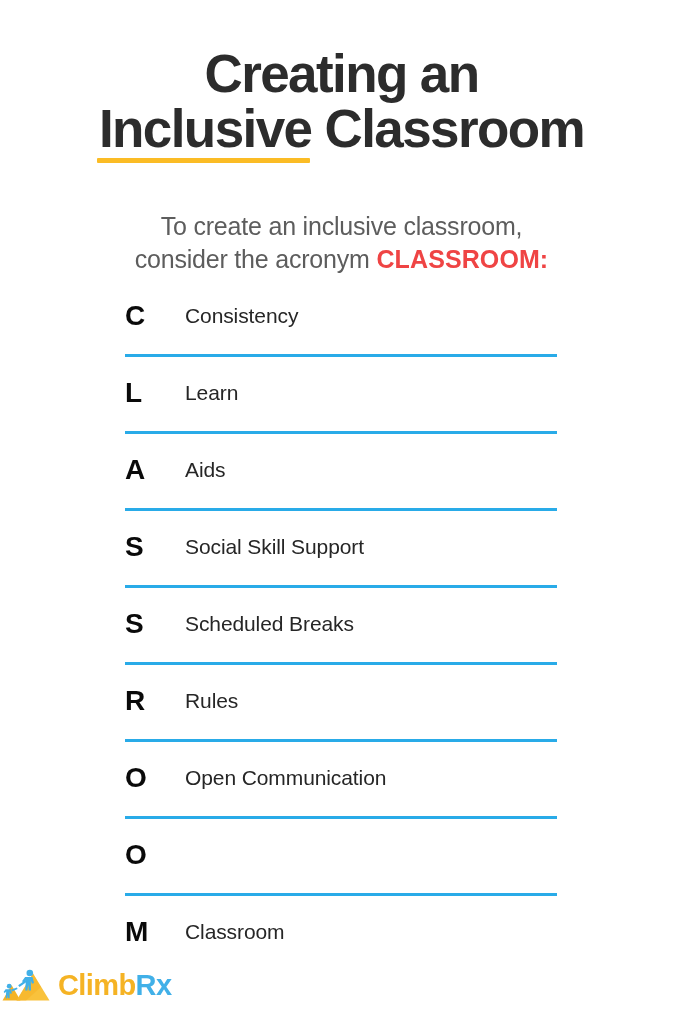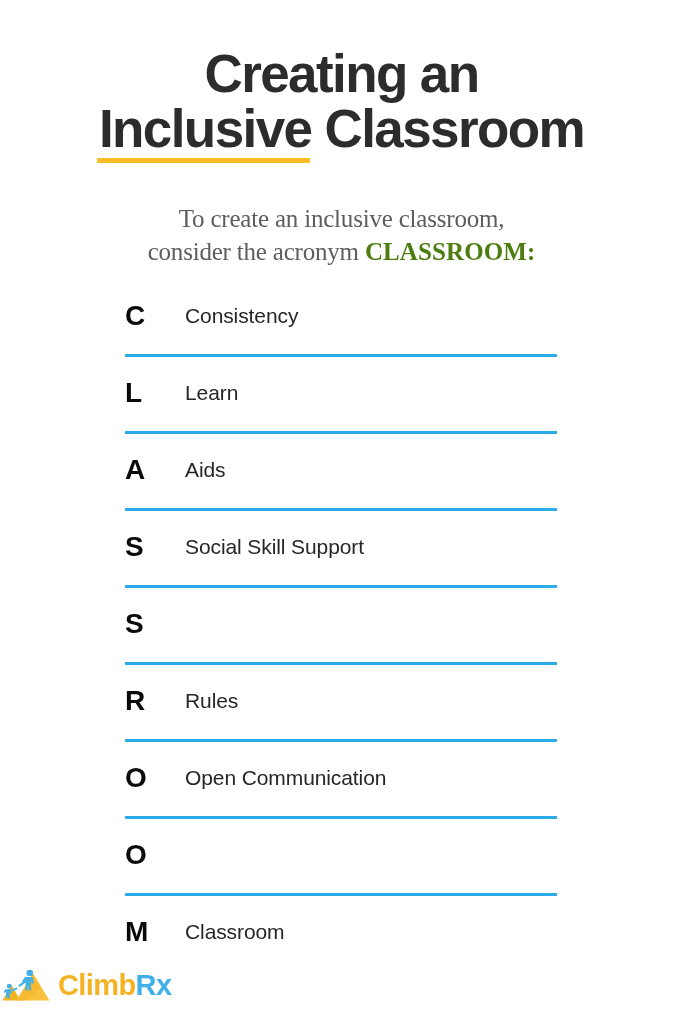--- a/index.html
+++ b/index.html
@@ -51,33 +51,33 @@
     position: absolute;
     left: -2px;
     right: 1px;
     bottom: -5px;
     height: 5px;
     background: #fbbc25;
     border-radius: 1px;
   }
 
   .subtitle {
-    margin: 4px;
+    margin: 12px;
     padding-top: 40px;
-    font-family: Liberation Serif, serif;
+    font-family: Liberation Sans, sans-serif;
     font-size: 25px;
     line-height: 1.33;
     color: #5d5d5d;
     font-weight: 400;
     letter-spacing: -0.2px;
   }
   .subtitle-line { display: block; white-space: nowrap; }
   .subtitle-strong {
     font-weight: 700;
-    color: #4d7c0f;
+    color: #ef4444;
     letter-spacing: 0.1px;
   }
 
   
   .acronym-list {
     margin: 0;
     padding: 0;
     list-style: none;
     position: absolute;
     left: 0;
@@ -177,20 +177,21 @@
       <li class="acronym-row">
         <span class="row-letter">A</span>
         <span class="row-label">Aids</span>
       </li>
       <li class="acronym-row">
         <span class="row-letter">S</span>
         <span class="row-label">Social Skill Support</span>
       </li>
       <li class="acronym-row">
         <span class="row-letter">S</span>
+        <span class="row-label">Scheduled Breaks</span>
       </li>
       <li class="acronym-row">
         <span class="row-letter">R</span>
         <span class="row-label">Rules</span>
       </li>
       <li class="acronym-row">
         <span class="row-letter">O</span>
         <span class="row-label">Open Communication</span>
       </li>
       <li class="acronym-row">

